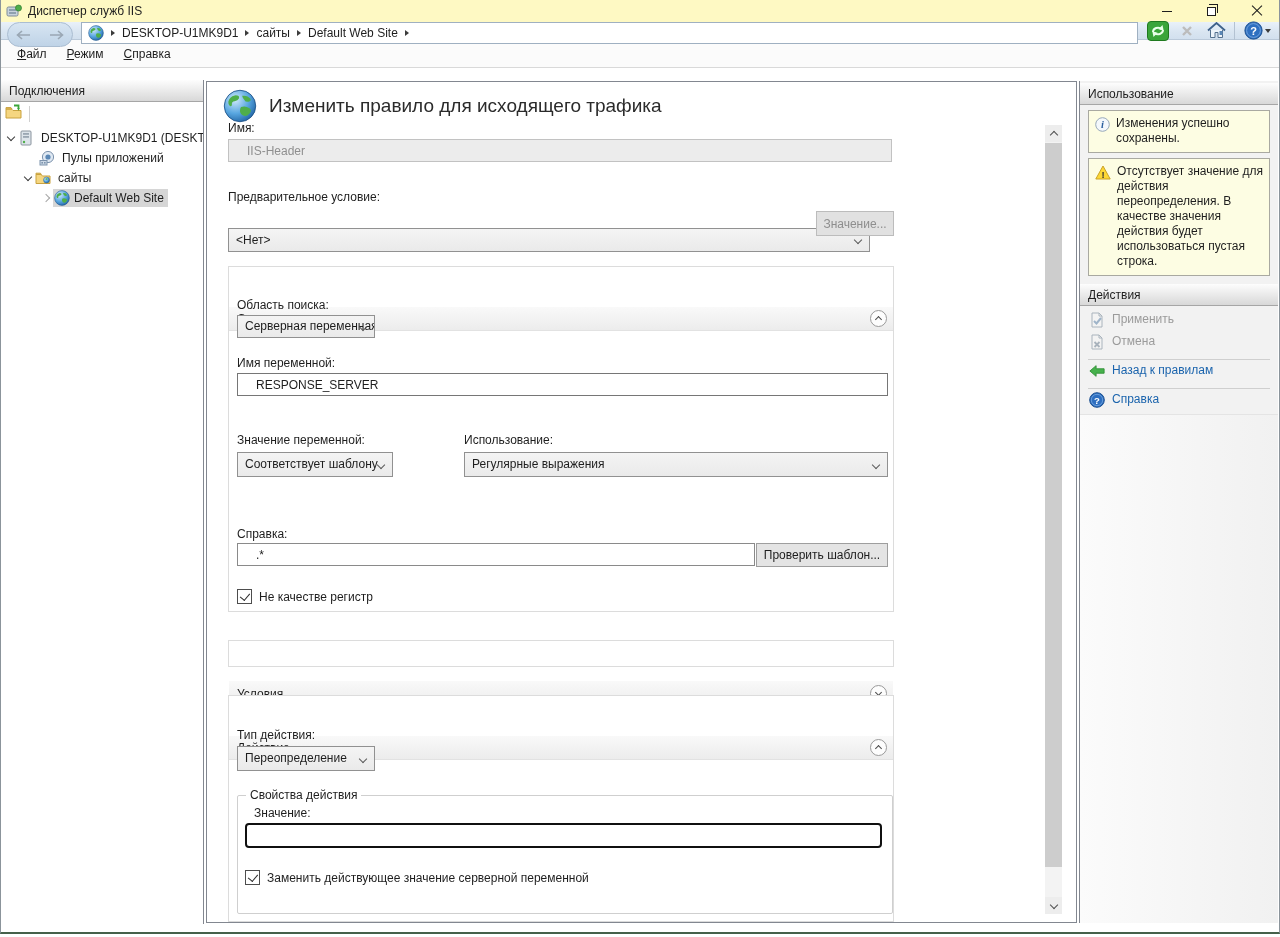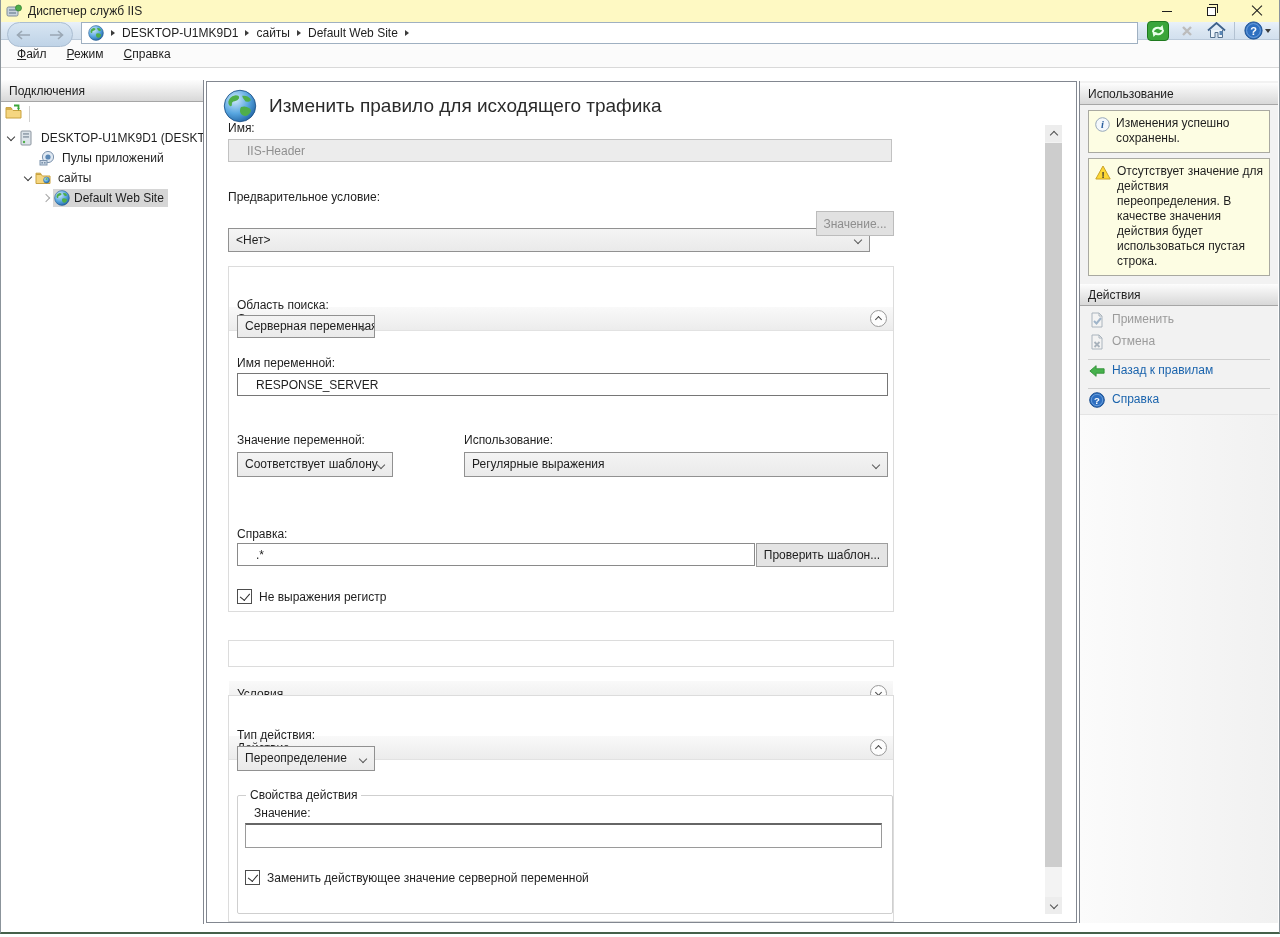--- a/index.html
+++ b/index.html
@@ -350,21 +350,21 @@
       <div class="combo" style="left:235px;top:185px;width:424px;height:25px;line-height:23px">
         <span>Регулярные выражения</span><i class="cchev" style="top:9px"></i>
       </div>
 
       <div class="flabel" style="left:8px;top:260px">Справка:</div>
       <input class="tb-input" style="left: 8px; top: 276px; width: 518px; border-color: rgb(138, 138, 138);" value=".*">
       <button class="btn" style="left:527px;top:276px;width:132px;height:24px">Проверить шаблон...</button>
 
       <div class="cb-row" style="left:8px;top:322px">
         <span class="cb" data-checked="true"></span>
-        <span>Не выражения регистр</span>
+        <span>Не качестве регистр</span>
       </div>
     </div>
 
     <div class="section" style="left:21px;top:558px;width:666px;height:27px">
       <div class="sec-head" style="height:25px;border-bottom:none">
         <span class="sec-title">Условия</span>
         <span class="chev-circle down">
             <i></i>
           </span>
       </div>

